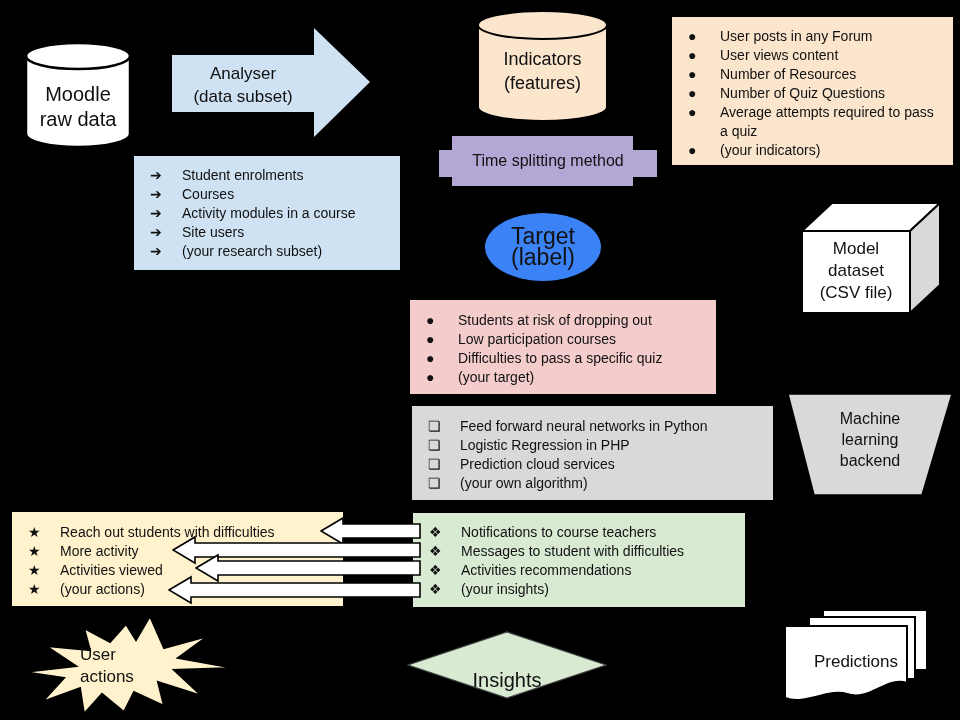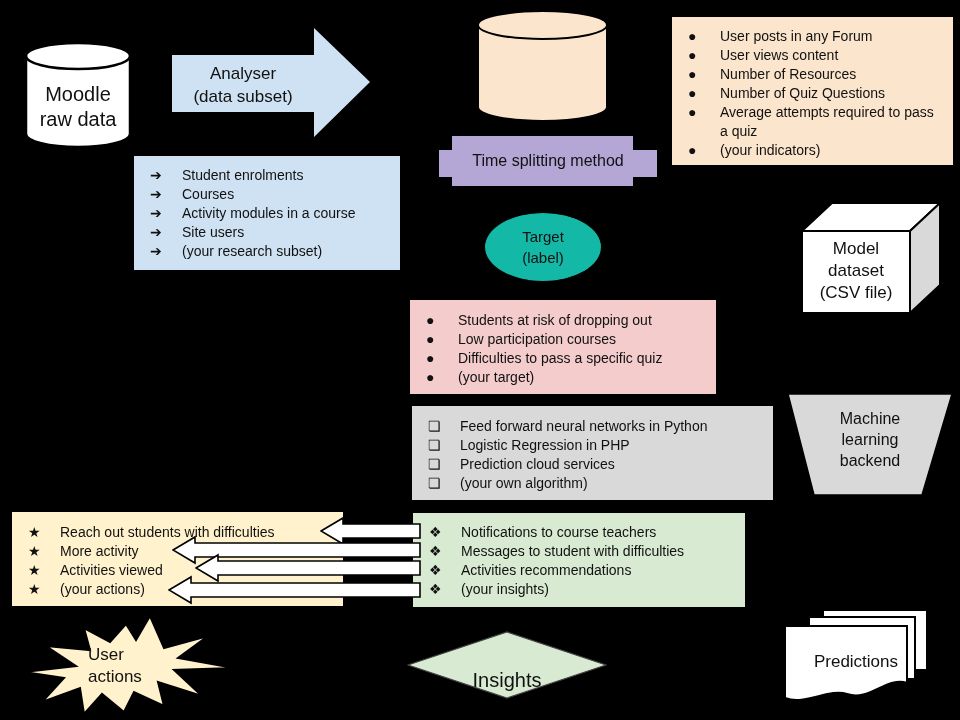--- a/index.html
+++ b/index.html
@@ -15,23 +15,23 @@
   .bg-peach{background:#fce5cd;}
   .bg-pink{background:#f4cccc;}
   .bg-gray{background:#d9d9d9;}
   .bg-green{background:#d9ead3;}
   .bg-cream{background:#fff2cc;}
   .tsm{position:absolute;left:439px;top:136px;width:218px;height:50px;}
   .tsm-h{position:absolute;left:0;right:0;top:14px;height:27px;background:#b4a7d6;}
   .tsm-v{position:absolute;left:13px;width:181px;top:0;bottom:0;background:#b4a7d6;}
   .tsm-label{position:absolute;left:0;right:0;top:0;bottom:0;display:flex;align-items:center;
              justify-content:center;font-size:16px;}
-  .ellipse{position:absolute;left:484px;top:212px;width:116px;height:68px;background:#14b8a6;
+  .ellipse{position:absolute;left:484px;top:212px;width:116px;height:68px;background:#3b82f6;
            border:1.5px solid #000;border-radius:50%;display:flex;align-items:center;
-           justify-content:center;text-align:center;white-space:pre-line;font-size:15px;line-height:21px;}
+           justify-content:center;text-align:center;white-space:pre-line;font-size:23px;line-height:21px;}
   .diamond-label{position:absolute;left:407px;top:646px;width:200px;height:68px;display:flex;
            align-items:center;justify-content:center;font-size:20px;}
 </style>
 </head>
 <body>
 
 <div class="stage">
 
   <svg class="abs" style="left:24px;top:41px" width="108" height="108" viewBox="0 0 108 108">
     <path d="M2,15 v78 a52,13 0 0 0 104,0 v-78" fill="#ffffff" stroke="#000" stroke-width="2.5"></path>
@@ -66,20 +66,22 @@
     <div class="row">
       <span class="bullet">➔</span>
       <span class="itemtext">(your research subset)</span>
       </div>
   </div>
 
   <svg class="abs" style="left:476px;top:9px" width="133" height="114" viewBox="0 0 133 114">
     <path d="M2,16 v82 a64.5,14 0 0 0 129,0 v-82" fill="#fce5cd" stroke="#000" stroke-width="2"></path>
     <ellipse cx="66.5" cy="16" rx="64.5" ry="14" fill="#fce5cd" stroke="#000" stroke-width="2"></ellipse>
   </svg>
+  <div class="label" style="left:476px;top:47px;width:133px;font-size:18px;line-height:24px;">Indicators
+(features)</div>
 
   <div class="tsm">
     <div class="tsm-h"></div>
     <div class="tsm-v"></div>
     <div class="tsm-label">Time splitting method</div>
   </div>
 
   <div class="listbox bg-peach" style="left:672px;top:17px;width:281px;height:148px;padding-top:10px;">
     <div class="row">
       <span class="bullet">●</span>
@@ -211,21 +213,21 @@
   <svg class="abs" style="left:195px;top:553px" width="226" height="30" viewBox="0 0 226 30">
     <polygon points="1,15 23,2 23,8 225,8 225,22 23,22 23,28" fill="#fff" stroke="#000" stroke-width="1.6"></polygon>
   </svg>
   <svg class="abs" style="left:168px;top:575px" width="253" height="30" viewBox="0 0 253 30">
     <polygon points="1,15 23,2 23,8 252,8 252,22 23,22 23,28" fill="#fff" stroke="#000" stroke-width="1.6"></polygon>
   </svg>
 
   <svg class="abs" style="left:22px;top:612px" width="215" height="104" viewBox="0 0 215 104">
     <polygon points="104,12 88,30 62,16 68,38 24,34 54,54 2,60 42,66 20,90 58,76 62,102 80,82 102,100 112,80 142,94 136,70 180,84 152,58 212,56 156,46 186,24 142,36 128,4 114,28" fill="#fff2cc" stroke="#000" stroke-width="2" stroke-linejoin="miter"></polygon>
   </svg>
-  <div class="label" style="left:88px;top:644px;width:100px;text-align:left;font-size:17px;line-height:22px;">User
+  <div class="label" style="left:80px;top:644px;width:100px;text-align:left;font-size:17px;line-height:22px;">User
 actions</div>
 
   <svg class="abs" style="left:407px;top:631px" width="200" height="68" viewBox="0 0 200 68">
     <polygon points="1,34 100,1 199,34 100,67" fill="#d9ead3" stroke="#444" stroke-width="1.2"></polygon>
   </svg>
   <div class="diamond-label">Insights</div>
 
   <svg class="abs" style="left:783px;top:608px" width="165" height="95" viewBox="0 0 165 95">
     <rect x="40" y="2" width="104" height="60" fill="#fff" stroke="#000" stroke-width="2"></rect>
     <rect x="26" y="9" width="106" height="62" fill="#fff" stroke="#000" stroke-width="2"></rect>

